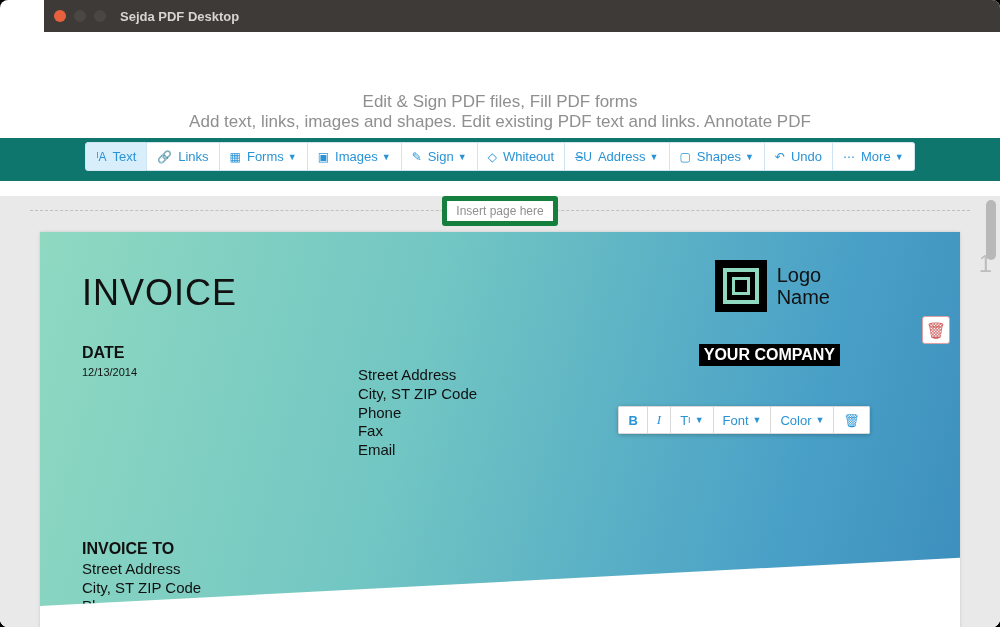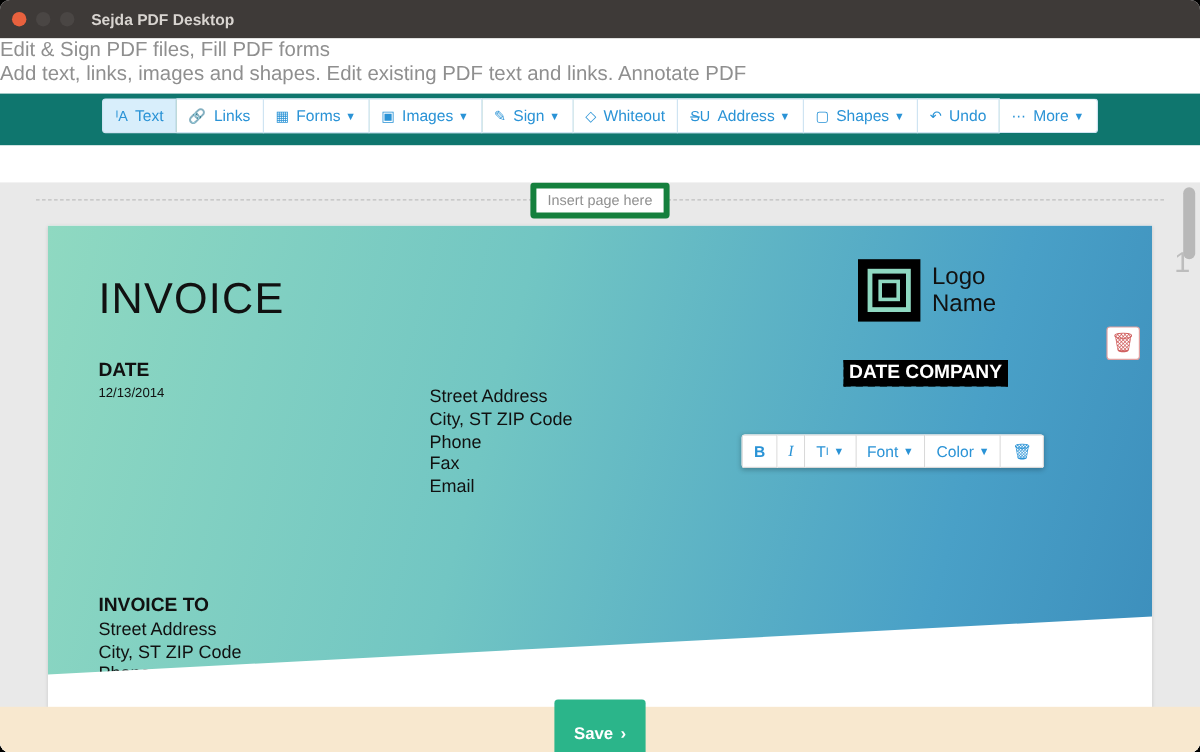--- a/index.html
+++ b/index.html
@@ -1,25 +1,25 @@
 <!DOCTYPE html>
 <html><head>
 <meta charset="utf-8">
 <style>
   * { box-sizing: border-box; margin: 0; padding: 0; }
   body { font-family: -apple-system, BlinkMacSystemFont, "Segoe UI", Arial, sans-serif; background: #000; width: 1000px; height: 627px; overflow: hidden; }
   .window { width: 1000px; height: 627px; background: #fff; border-radius: 8px; overflow: hidden; position: relative; }
-  .titlebar { background: #3e3a38; height: 26px; display: flex; align-items: center; padding: 16px 10px; color: #d8d4d0; font-size: 13px; font-weight: 600; }
+  .titlebar { background: #3e3a38; height: 26px; display: flex; align-items: center; padding: 16px 10px; color: #d8d4d0; font-size: 13px; font-weight: 600; margin-left: 44px; }
   .win-btn { width: 12px; height: 12px; border-radius: 50%; margin-right: 8px; }
   .win-close { background: #e8613e; }
   .win-min { background: #4a4644; }
   .win-max { background: #4a4644; }
   .titletxt { margin-left: 6px; }
   .content { position: relative; height: calc(627px - 26px); background: #fff; }
-  .header-desc { padding: 0 0 6px 0; }
+  .header-desc { text-align: center; padding: 16px 0 6px 0; margin-top: 44px; }
   .hdr-l1 { color: #8f8f8f; font-size: 17px; }
   .hdr-l2 { color: #8f8f8f; font-size: 17px; }
   .toolbar-wrap { padding: 4px 0 10px 0; display: flex; justify-content: center; background: #0f766e; }
   .toolbar { display: flex; }
   .tbtn { display: flex; align-items: center; border: 1px solid #cfe4f2; background: #fff; color: #2a93d6; font-size: 13px; padding: 6px 10px; cursor: pointer; white-space: nowrap; }
   .tbtn.active { background: #d8eefb; }
   .tbtn + .tbtn { border-left: none; }
   .tbtn:first-child { border-radius: 3px 0 0 3px; }
   .tbtn:last-child { border-radius: 0 3px 3px 0; }
   .tbtn .ic { margin-right: 6px; font-size: 12px; }
@@ -164,21 +164,21 @@
                 <div class="col">
                   <div style="height:22px"></div>
                   <div class="addr-line">Street Address</div>
                   <div class="addr-line">City, ST ZIP Code</div>
                   <div class="addr-line">Phone</div>
                   <div class="addr-line">Fax</div>
                   <div class="addr-line">Email</div>
                 </div>
               </div>
 
-              <div class="sel-box">DATE COMPANY</div>
+              <div class="sel-box">YOUR COMPANY</div>
 
               <div class="inv-to">
                 <div class="lbl">INVOICE TO</div>
                 <div class="addr-line">Street Address</div>
                 <div class="addr-line">City, ST ZIP Code</div>
                 <div class="addr-line">Phone</div>
                 <div class="addr-line">Fax</div>
                 <div class="addr-line">Email</div>
               </div>
             </div>

